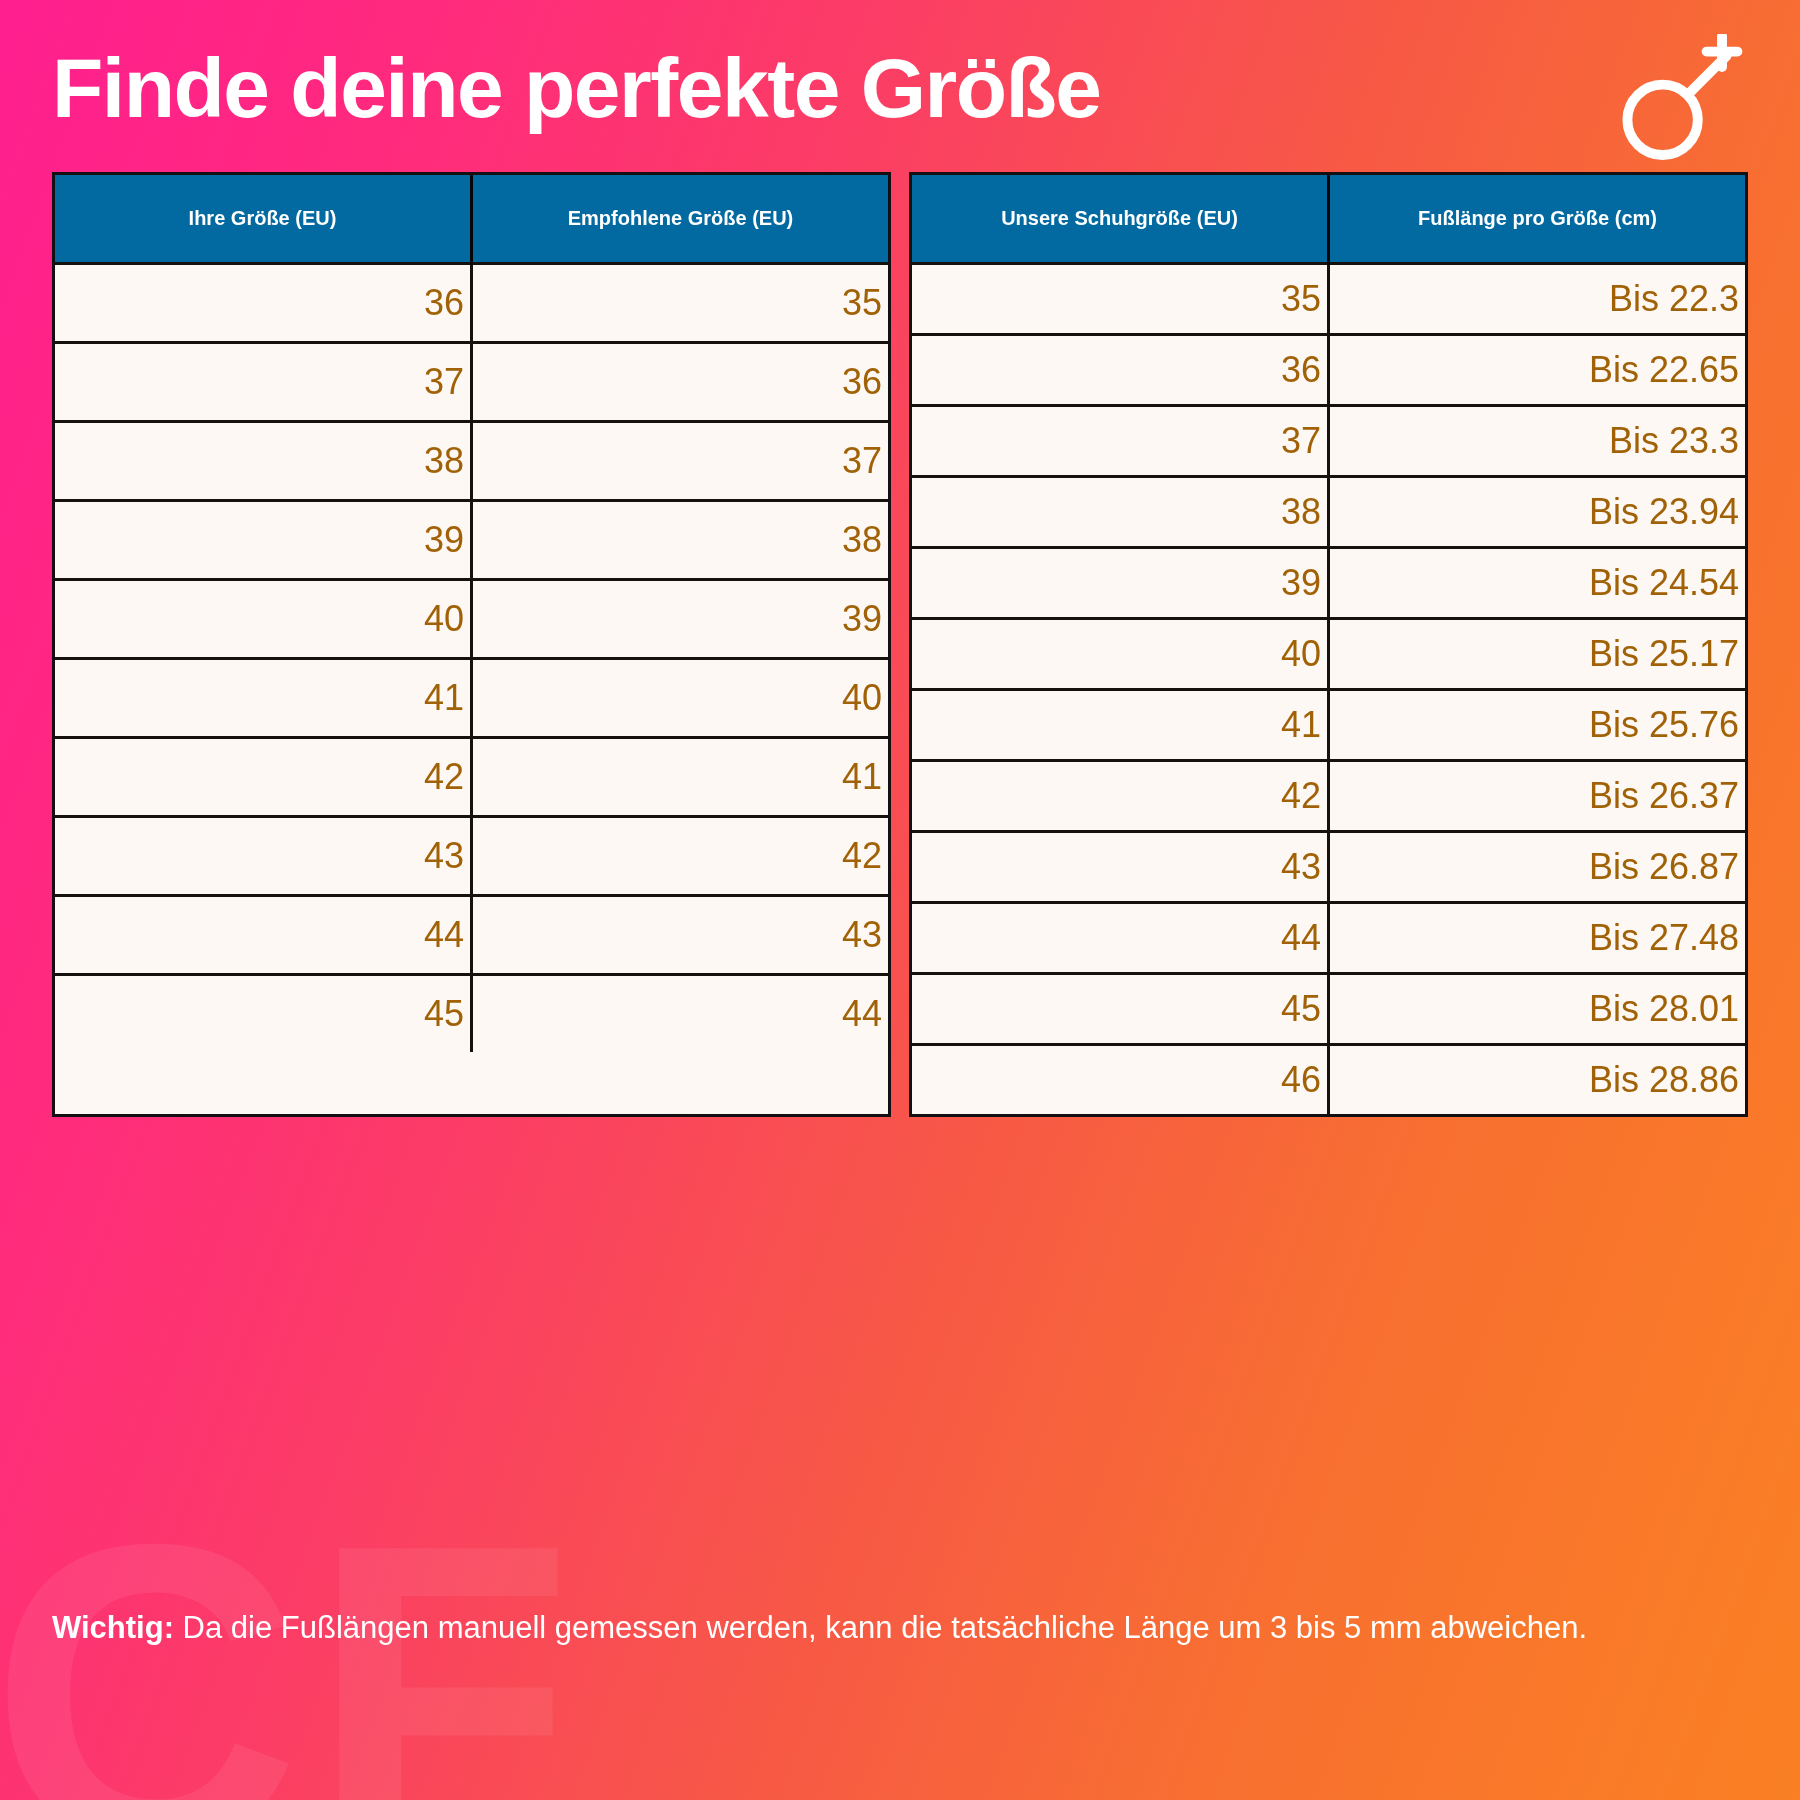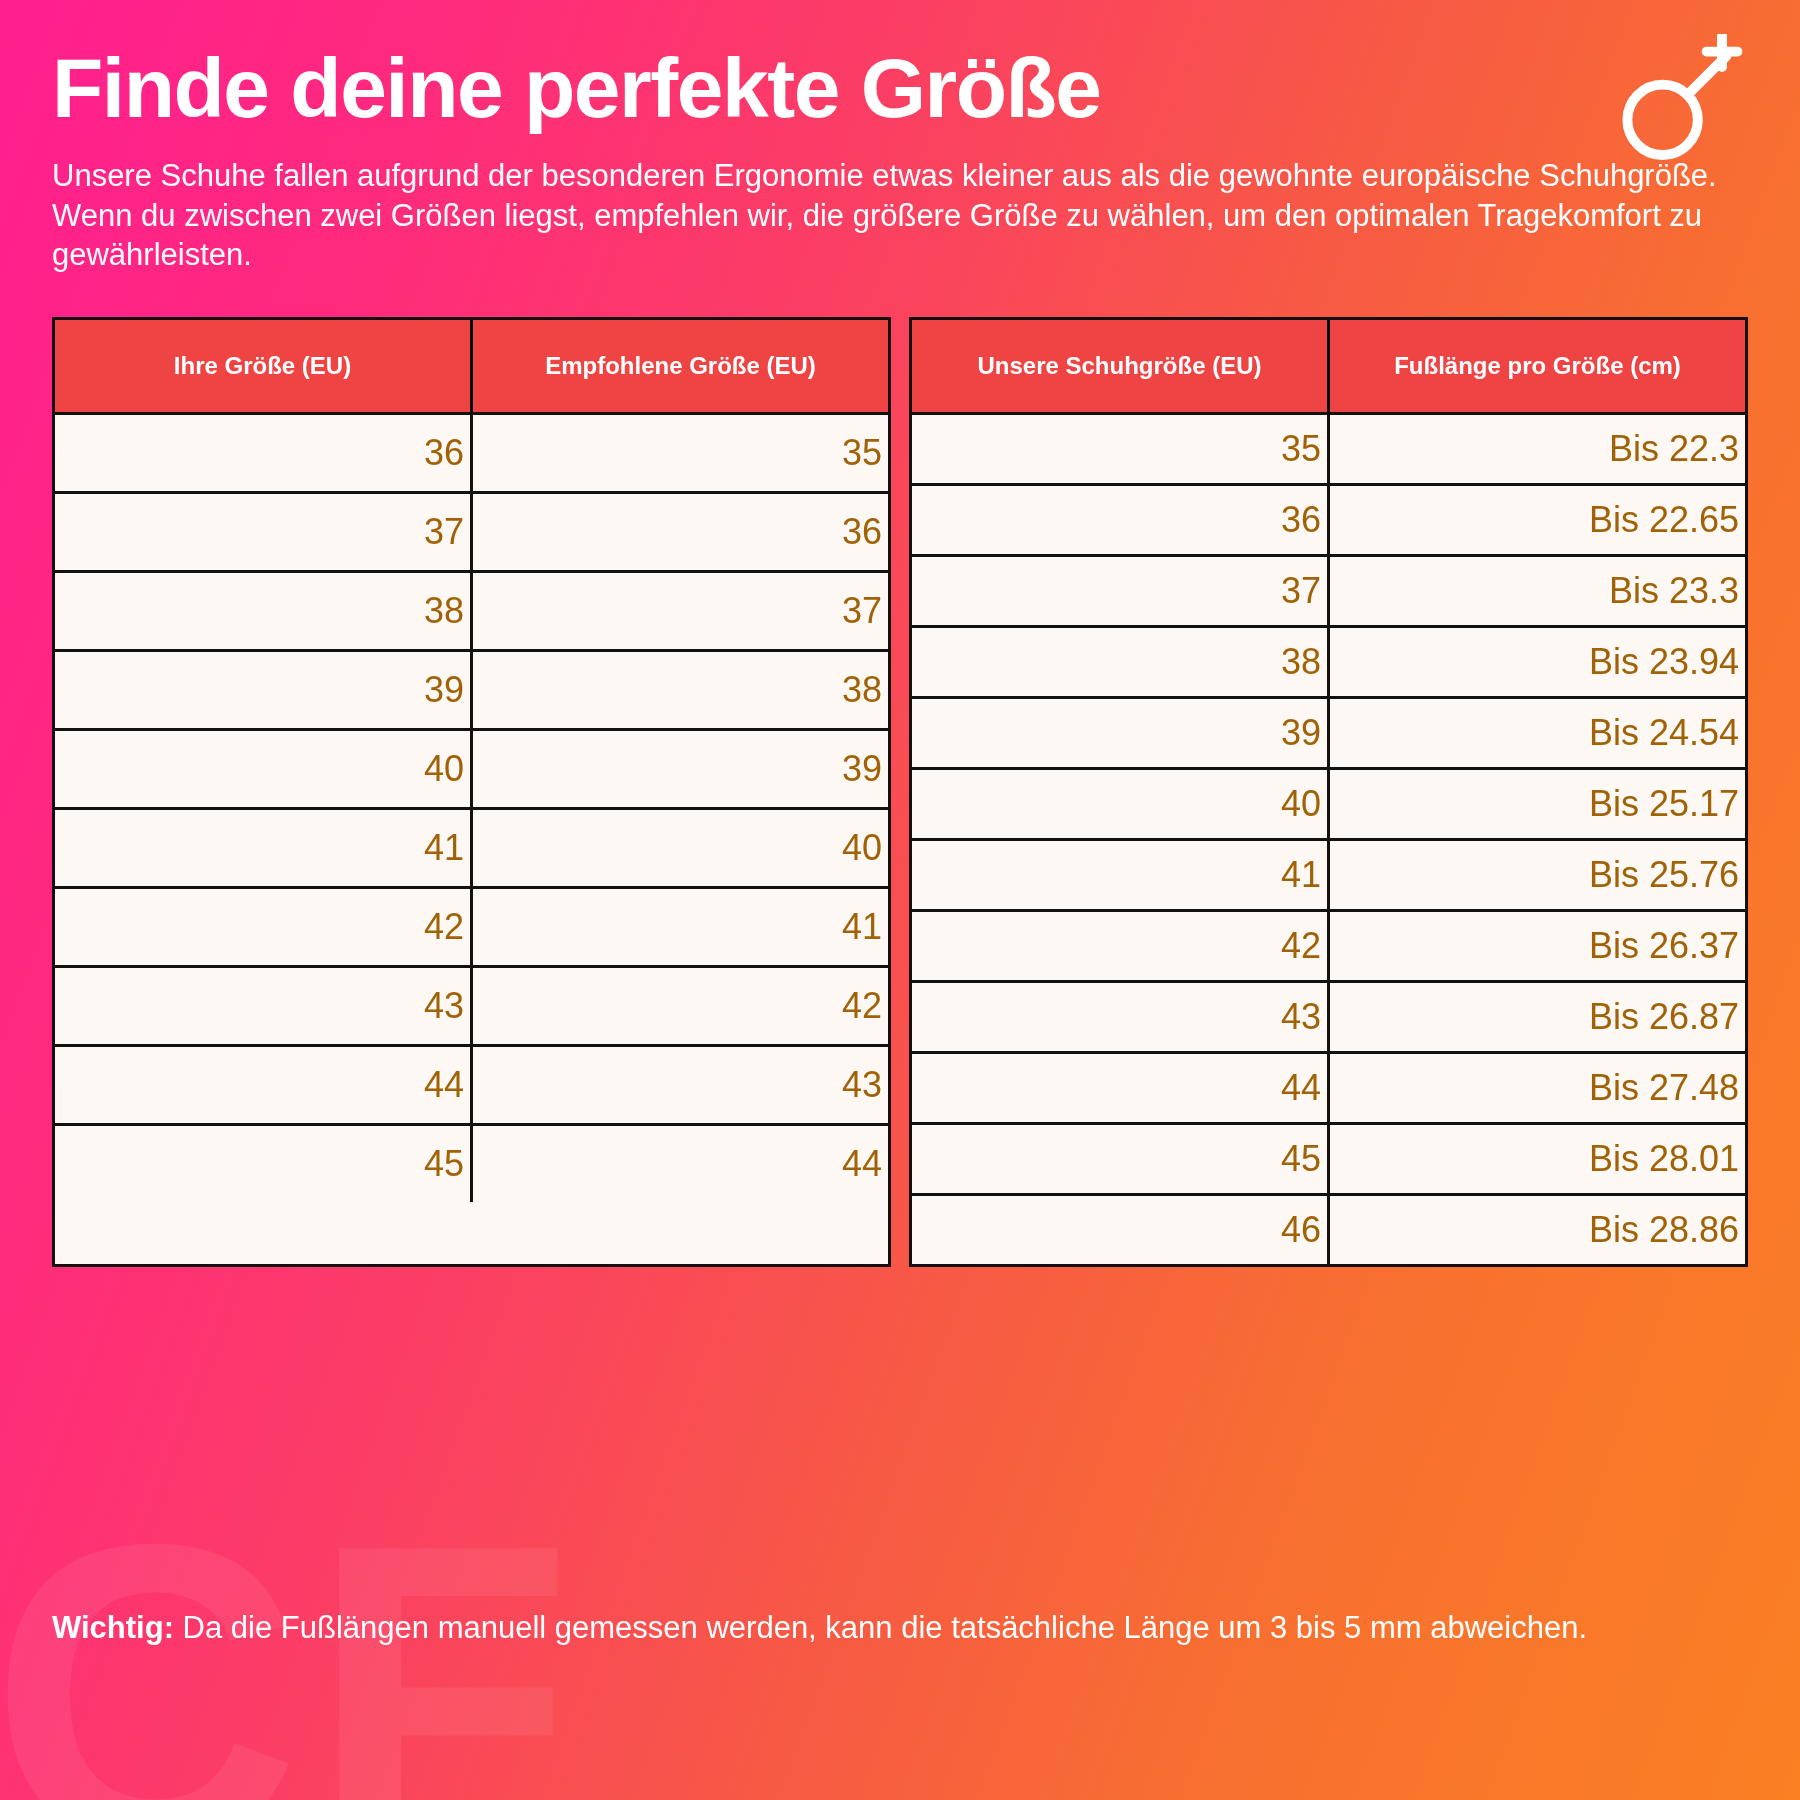--- a/index.html
+++ b/index.html
@@ -75,23 +75,23 @@
     border: 3px solid #140f12;
     box-sizing: border-box;
     background: #fdf8f3;
   }
   table {
     width: 100%;
     border-collapse: collapse;
     table-layout: fixed;
   }
   thead th {
-    background: #ef4444;
-    color: #ffffff;
-    font-size: 24px;
+    background: #0369a1;
+    color: #ffffff;
+    font-size: 20px;
     font-weight: 700;
     padding: 32px 24px;
     text-align: center;
     border: none;
   }
   thead th + th { border-left: 3px solid #050406; }
   tbody td {
     background: #fdf8f3;
     color: #a16207;
     font-size: 36px;
@@ -125,21 +125,20 @@
     <svg viewBox="0 0 120 120" width="132" height="132" aria-hidden="true">
       <circle cx="46" cy="78" r="32" fill="none" stroke="#ffffff" stroke-width="9"></circle>
       <line x1="69" y1="55" x2="104" y2="20" stroke="#ffffff" stroke-width="9" stroke-linecap="round"></line>
       <line x1="86" y1="16" x2="114" y2="16" stroke="#ffffff" stroke-width="9" stroke-linecap="round"></line>
       <line x1="100" y1="2" x2="100" y2="30" stroke="#ffffff" stroke-width="9" stroke-linecap="round"></line>
     </svg>
   </span>
 
   <h1 class="title">Finde deine perfekte Größe</h1>
 
-  <p class="intro">Unsere Schuhe fallen aufgrund der besonderen Ergonomie etwas kleiner aus als die gewohnte europäische Schuhgröße. Wenn du zwischen zwei Größen liegst, empfehlen wir, die größere Größe zu wählen, um den optimalen Tragekomfort zu gewährleisten.</p>
 
 
   <div class="tables">
 
     <div class="table-wrap">
       <table class="left-table">
         <thead>
           <tr>
             <th>Ihre Größe (EU)</th>
             <th>Empfohlene Größe (EU)</th>

